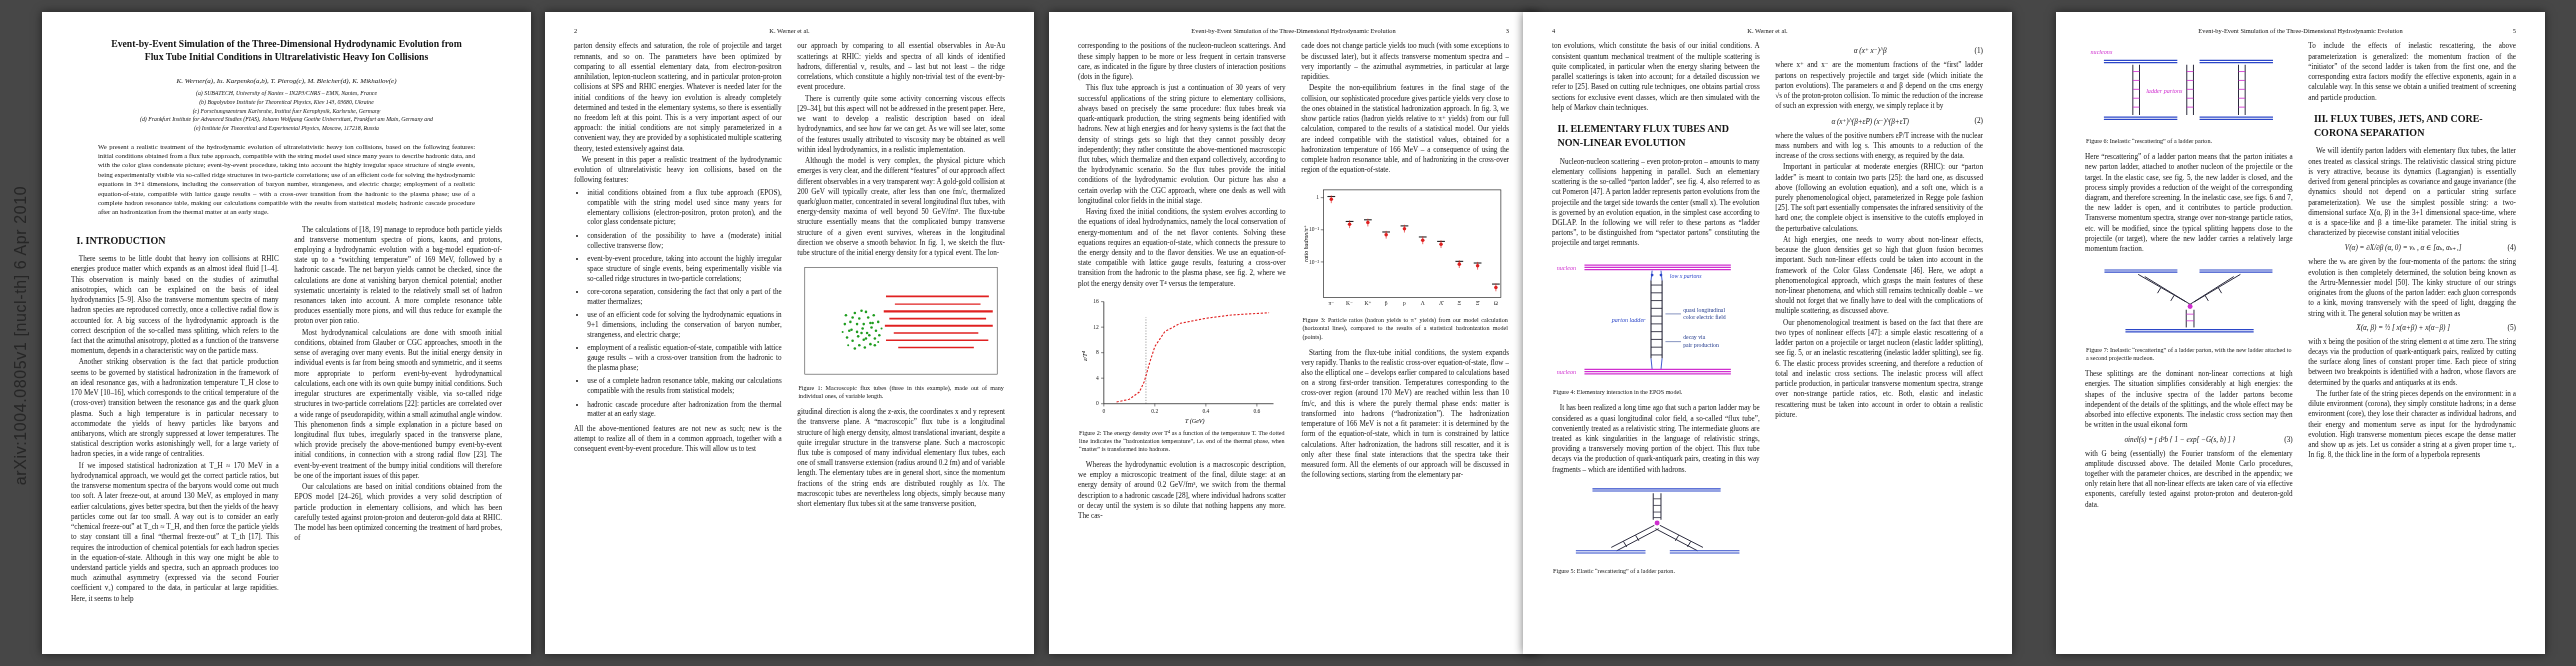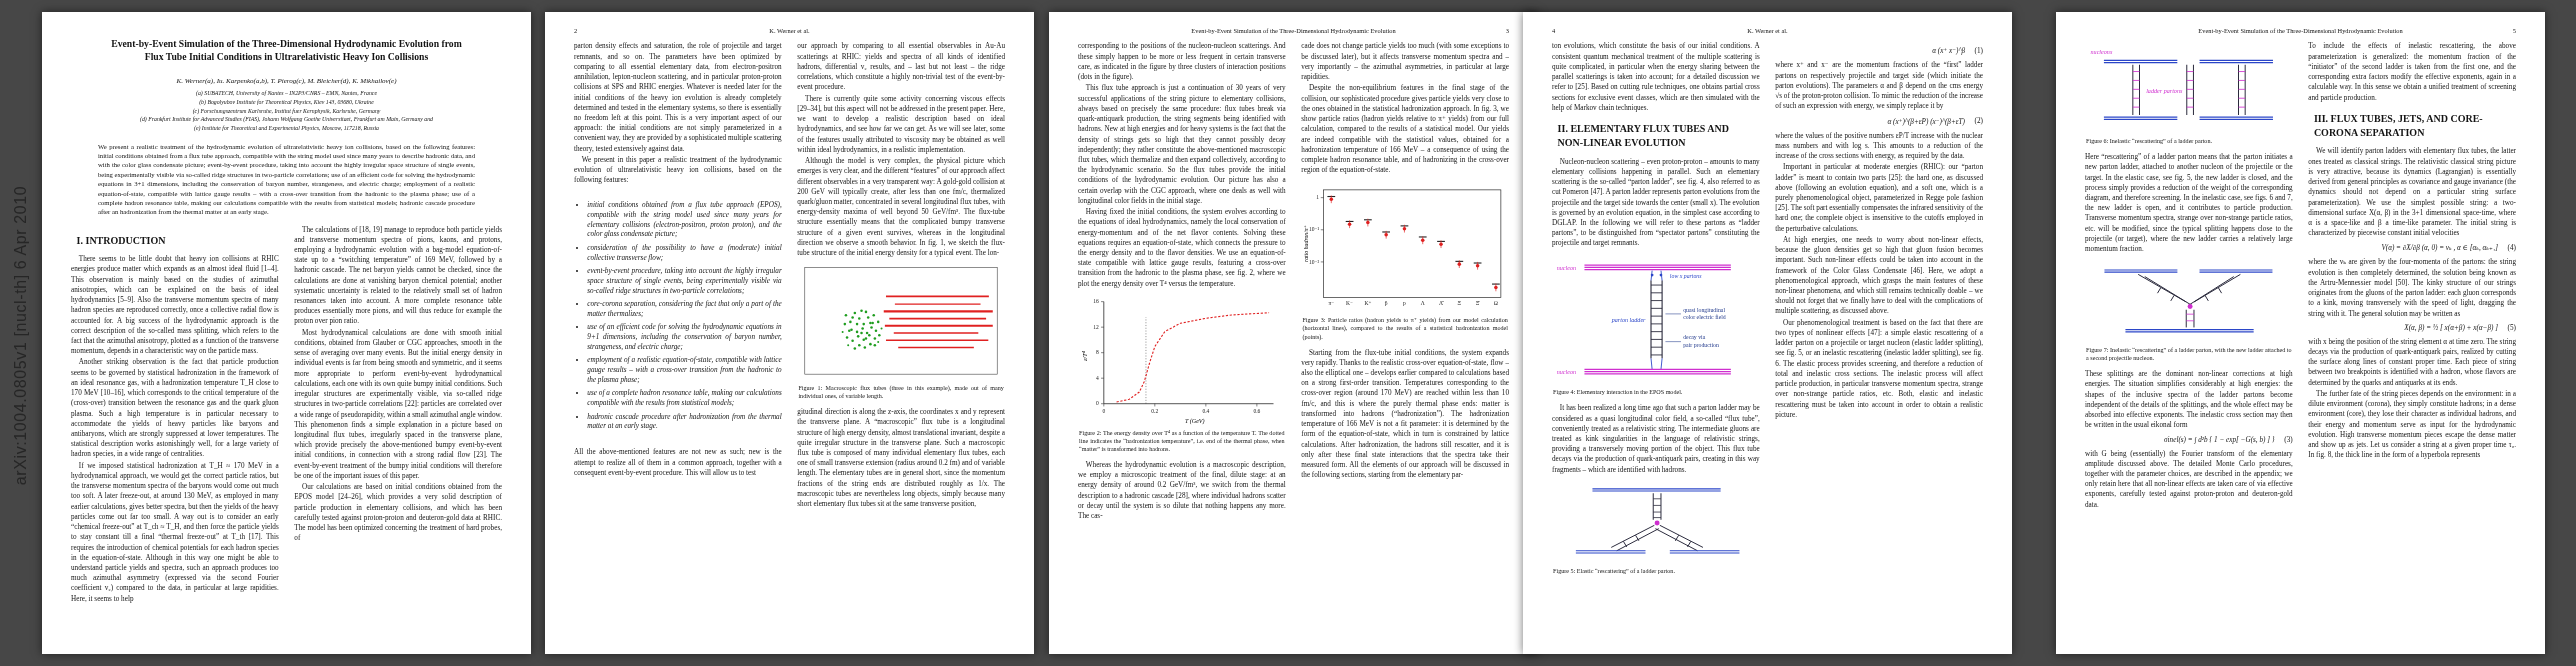--- a/index.html
+++ b/index.html
@@ -28,29 +28,29 @@
   .affil-block { margin-top:4.4px; }
   .abstract { font-size:6.7px; line-height:1.4; text-align:justify; margin:9px 27px 7.8px; }
 
   .cols { flex:1; display:flex; gap:15.6px; overflow:hidden; }
   .col { flex:1; overflow:hidden; }
 
   .p { font-size:7.2px; line-height:1.42; text-align:justify; text-indent:7.8px; margin:0 0 1.1px 0; }
   .p.noindent { text-indent:0; }
   .sec-h { text-align:left; font-weight:bold; font-size:10px; margin:9px 5.6px 6.7px; line-height:1.4; }
 
-  ul.feature-list { margin:15px 0; padding-left:13.3px;font-style:italic; }
+  ul.feature-list { margin:3px 0; padding-left:13.3px; }
   ul.feature-list li { font-size:7.2px; line-height:1.38; text-align:justify; margin-bottom:3.3px; }
 
   .figure { margin:5.6px 0 2.2px; text-align:center; }
   .figure svg { display:block; margin:0 auto; }
   .caption { font-size:6.1px; line-height:1.35; text-align:justify; margin:2.2px 1.1px 6.7px; }
 
   .eq { display:flex; align-items:center; margin:5px 0; font-size:7.2px; }
-  .eq-body { flex:1; text-align:right; font-style:italic; }
+  .eq-body { flex:1; text-align:center; font-style:italic; }
   .eq-num { width:18px; text-align:right; }
 
   .fig-label-magenta { fill:#cf2fcf; font-style:italic; font-size:11px; font-family:"Liber ation Serif",serif; }
   text { font-family:"Liberation Serif","DejaVu Serif",serif; }
 </style>
 </head>
 <body>
 
 <div class="canvas">
 

